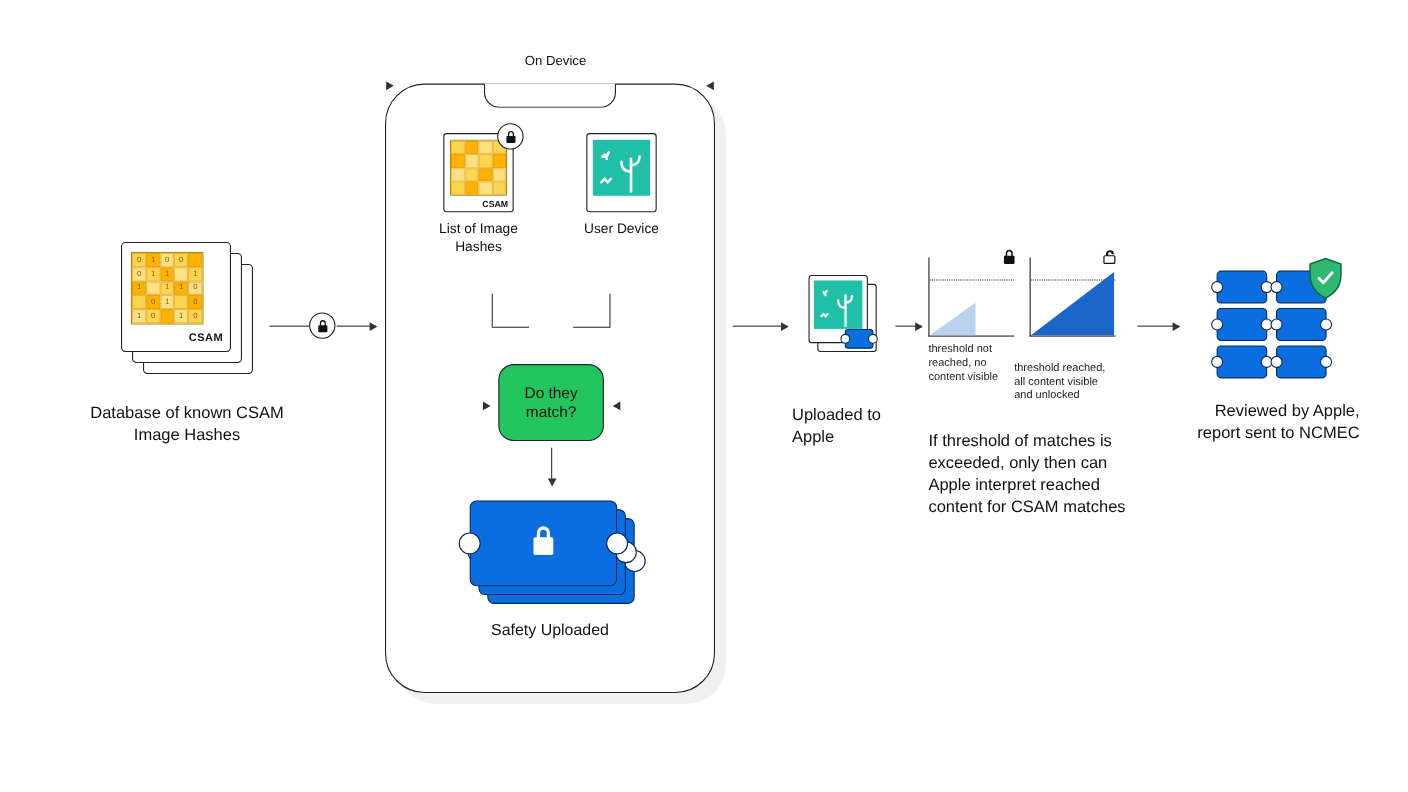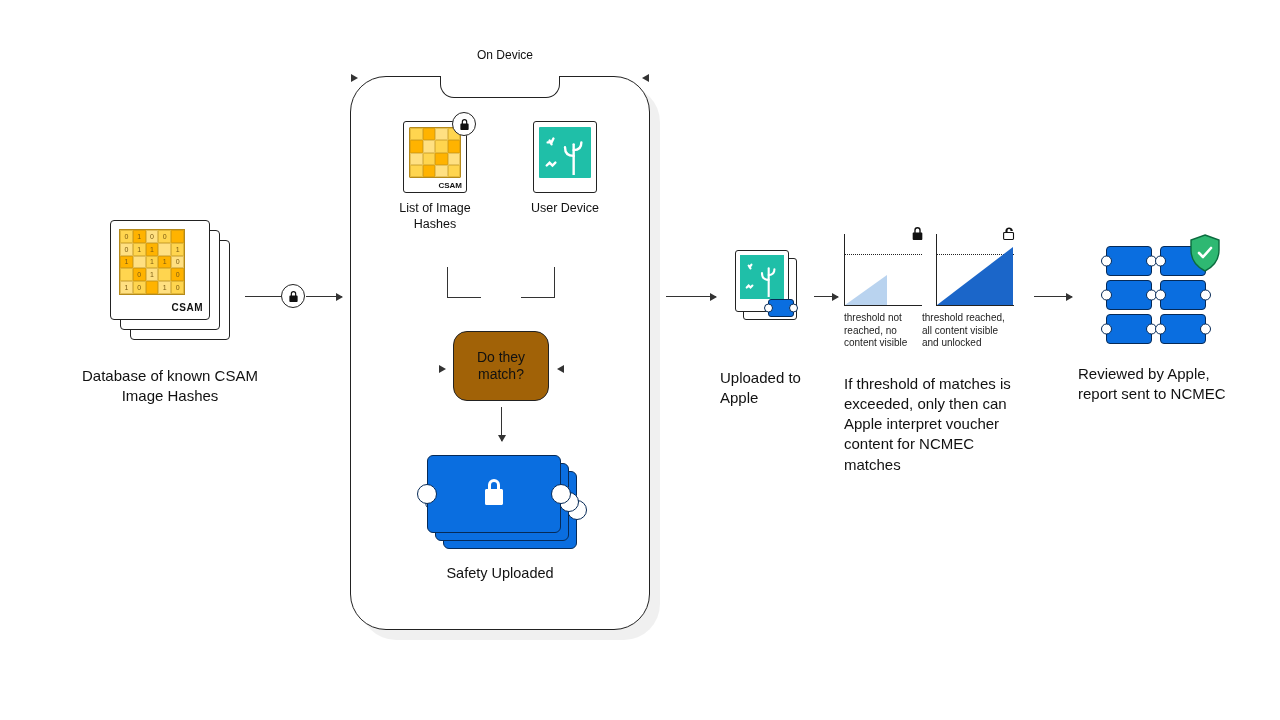--- a/index.html
+++ b/index.html
@@ -110,21 +110,21 @@
   #c-left-h  { left: 96px; top: 220px; width:34px; height:1.2px; }
   #c-left-a  { left:130px; top:220px; width:1px; height:1px;}
   #c-left-a::after{content:"";position:absolute;left:0;top:-3.5px;border-left:7px solid #333;border-top:4px solid transparent;border-bottom:4px solid transparent;}
   #c-right-v { left: 203px; top: 190px; width:1.2px; height:30px; }
   #c-right-h { left: 170px; top: 220px; width:34px; height:1.2px; }
   #c-right-a { left:170px; top:220px; width:1px;height:1px;}
   #c-right-a::after{content:"";position:absolute;right:0;top:-3.5px;border-right:7px solid #333;border-top:4px solid transparent;border-bottom:4px solid transparent;}
 
   #match-box {
     position:absolute; left:102px; top:254px; width:96px; height:70px;
-    background:#a16207; border:1.4px solid #222; border-radius:14px;
+    background:#22c55e; border:1.4px solid #222; border-radius:14px;
     display:flex; align-items:center; justify-content:center; text-align:center;
     font-size:14px; line-height:1.25; padding:6px;
   }
   .side-arrow-in-l{position:absolute;left:88px;top:288px;}
   .side-arrow-in-l::after{content:"";border-left:7px solid #333;border-top:4px solid transparent;border-bottom:4px solid transparent;position:absolute;}
   .side-arrow-in-r{position:absolute;left:206px;top:288px;}
   .side-arrow-in-r::after{content:"";border-right:7px solid #333;border-top:4px solid transparent;border-bottom:4px solid transparent;position:absolute;}
 
   #c-down { left:150px; top:330px; width:1.2px; height:34px; }
   #c-down::after{content:"";position:absolute;left:-3.5px;bottom:-1px;border-top:7px solid #333;border-left:4px solid transparent;border-right:4px solid transparent;}
@@ -363,36 +363,36 @@
         </svg>
       <div class="lock-tr">
         <svg width="14" height="15" viewBox="0 0 14 14">
             <path d="M5 6V4a2 2 0 114 0h1.2A3.2 3.2 0 004 4v2H2.5c-.5 0-.9.4-.9.9v5.2c0 .5.4.9.9.9h8.1c.5 0 .9-.4.9-.9V6.9c0-.5-.4-.9-.9-.9H5z" fill="none" stroke="#111" stroke-width="1.1"></path>
           </svg>
       </div>
     </div>
   </div>
   <div class="th-captions">
     <div class="small-caption" style="width:78px;">threshold not reached, no content visible</div>
-    <div class="small-caption" style="width:86px;">threshold reached, all content visible and unlocked</div>
-  </div>
-  <div class="caption" style="text-align:left;margin-top:24px;">If threshold of matches is exceeded, only then can Apple interpret voucher content for NCMEC matches</div>
+    <div class="small-caption" style="width:86px;margin-top:17px;">threshold reached, all content visible and unlocked</div>
+  </div>
+  <div class="caption" style="text-align:left;margin-top:24px;">If threshold of matches is exceeded, only then can Apple interpret reached content for CSAM matches</div>
 </div>
 
 <div id="arrow4" class="arrow-h"></div>
 
 <div id="stage-review" class="stage">
   <div class="rev-grid">
     <div class="rev-ticket" style="left:4px;top:0;"></div>
     <div class="rev-ticket" style="left:58px;top:0;"></div>
     <div class="rev-ticket" style="left:4px;top:34px;"></div>
     <div class="rev-ticket" style="left:58px;top:34px;"></div>
     <div class="rev-ticket" style="left:4px;top:68px;"></div>
     <div class="rev-ticket" style="left:58px;top:68px;"></div>
     <div class="shield">
       <svg viewBox="0 0 34 38">
           <path d="M17 1l14 5v10c0 10-6 17-14 21C9 33 3 26 3 16V6l14-5z" fill="#2eb872" stroke="#0b6b3e" stroke-width="1.4"></path>
           <path d="M11 19l4 4 8-9" stroke="#fff" stroke-width="2.6" fill="none" stroke-linecap="round" stroke-linejoin="round"></path>
         </svg>
     </div>
   </div>
-  <div class="caption" style="text-align:left;">Reviewed by Apple, report sent to NCMEC</div>
+  <div class="caption" style="text-align:right;">Reviewed by Apple, report sent to NCMEC</div>
 </div>
 
 </body></html>

